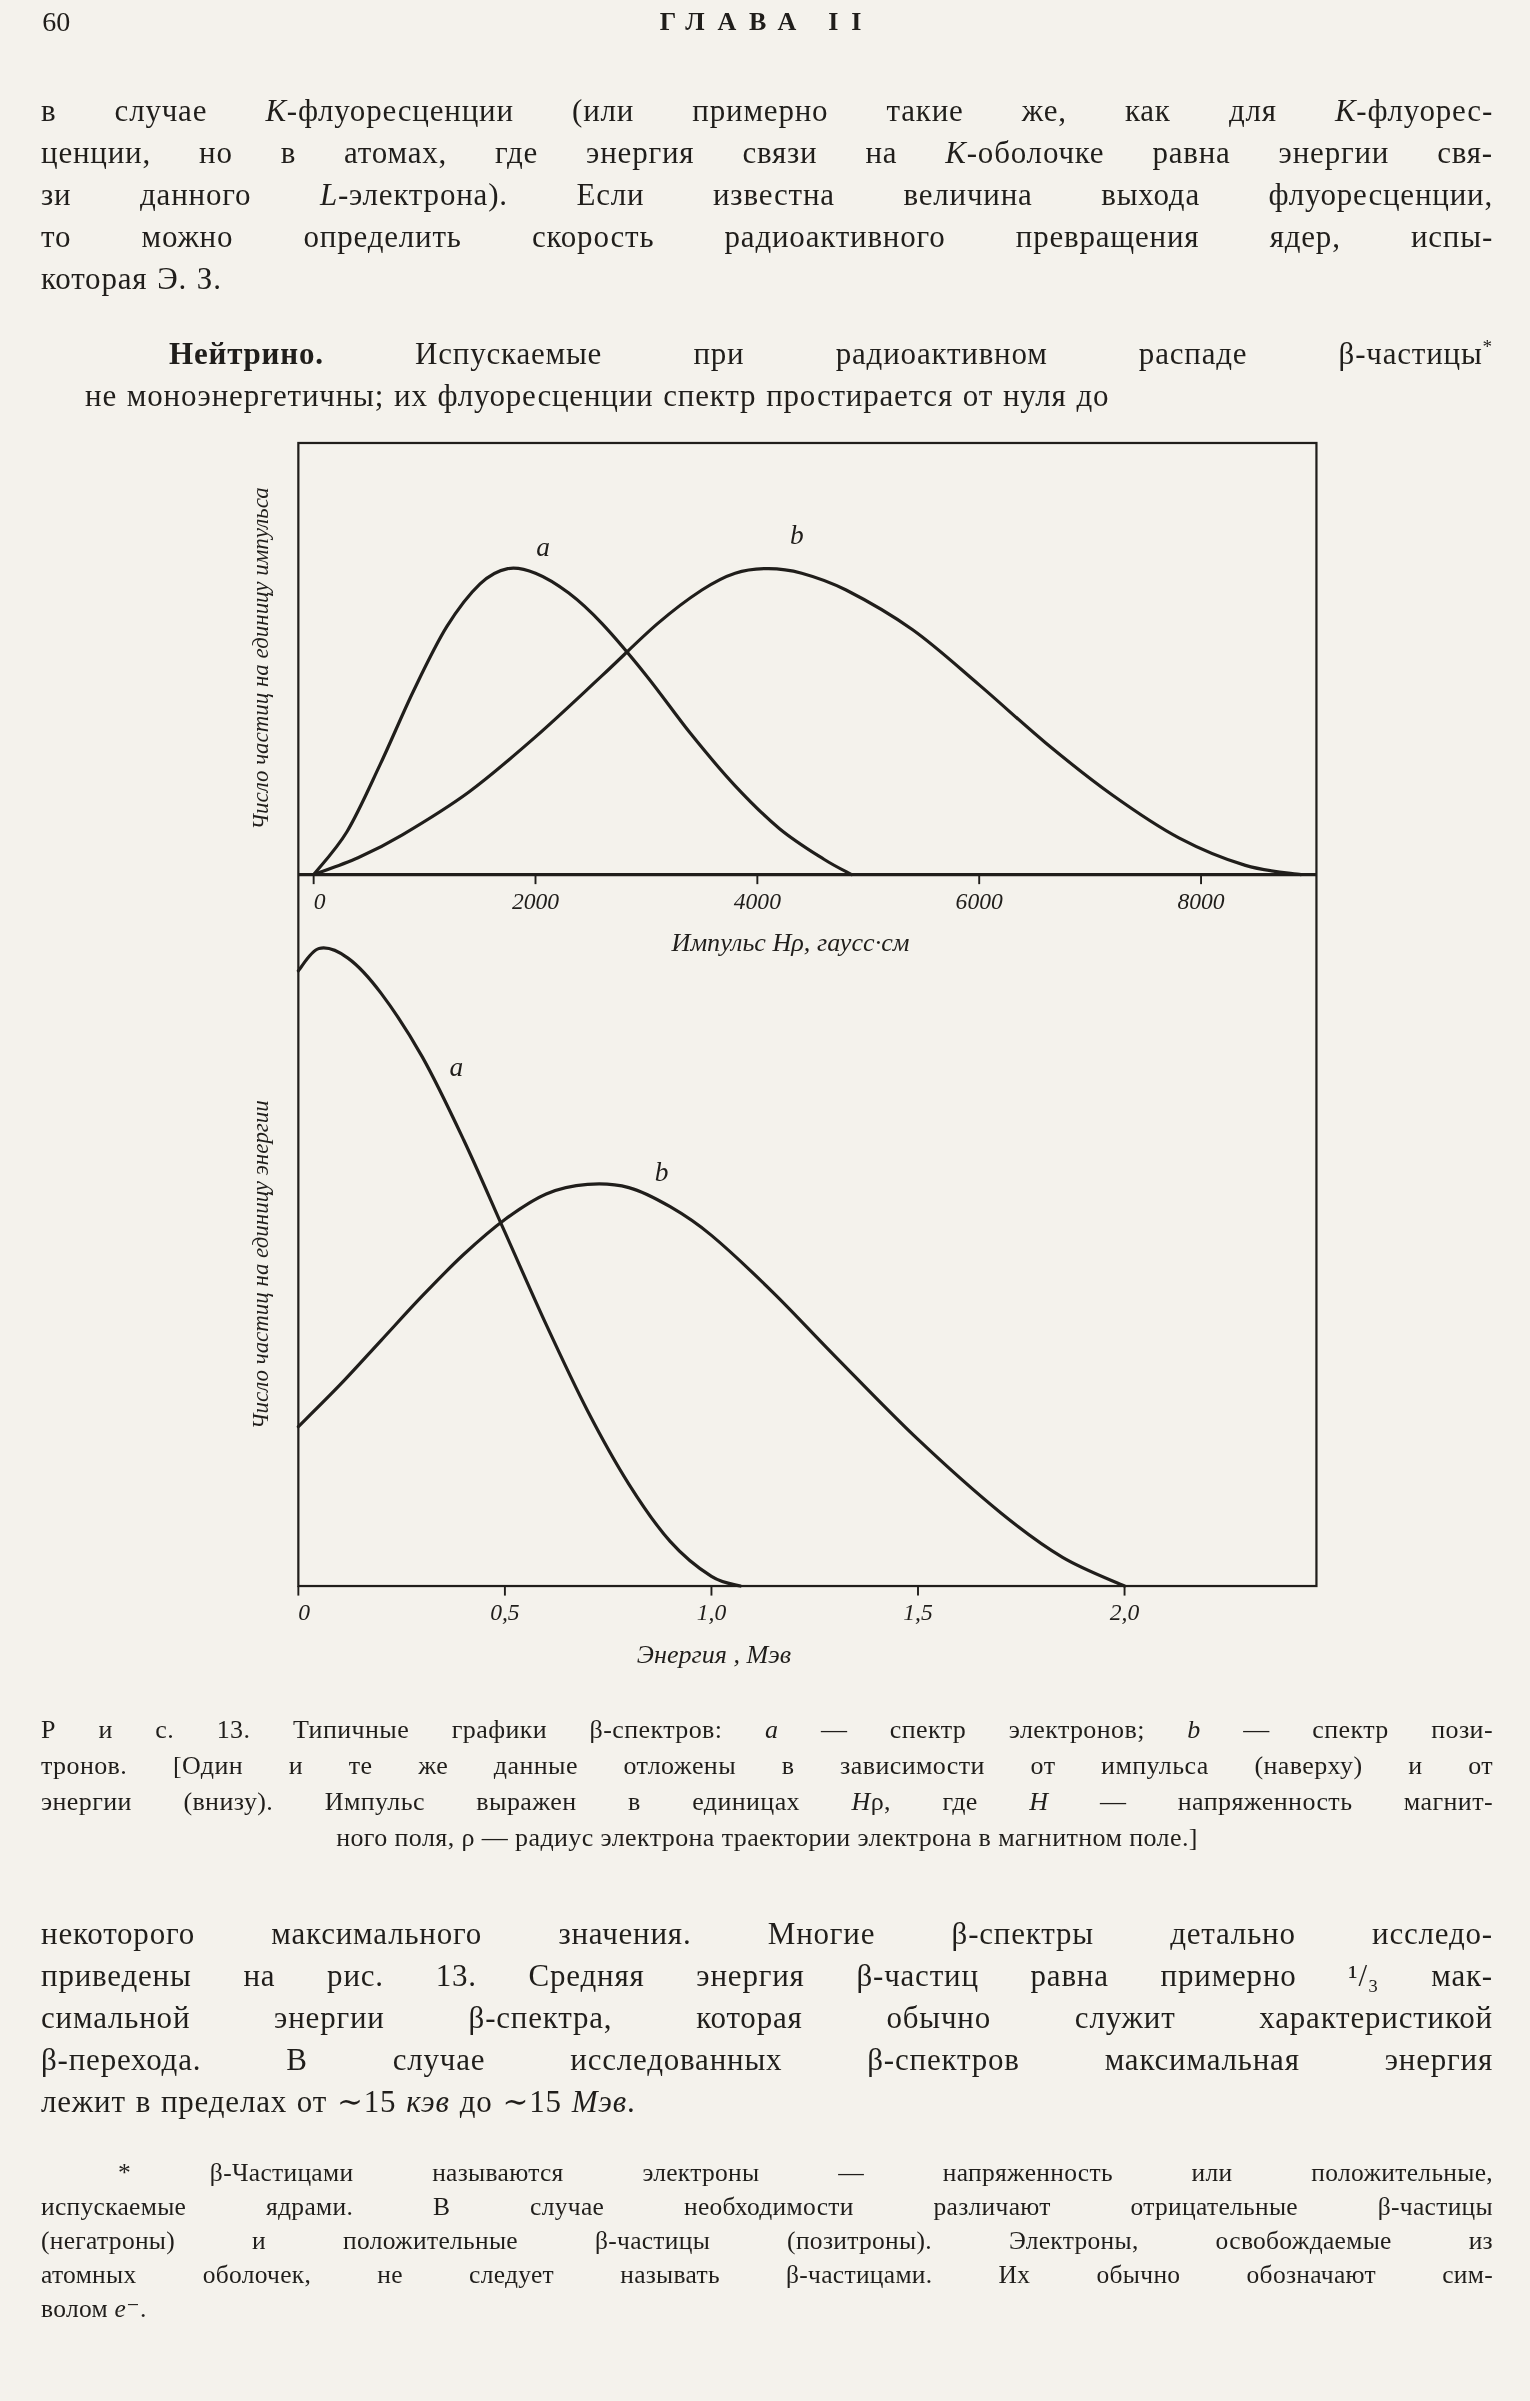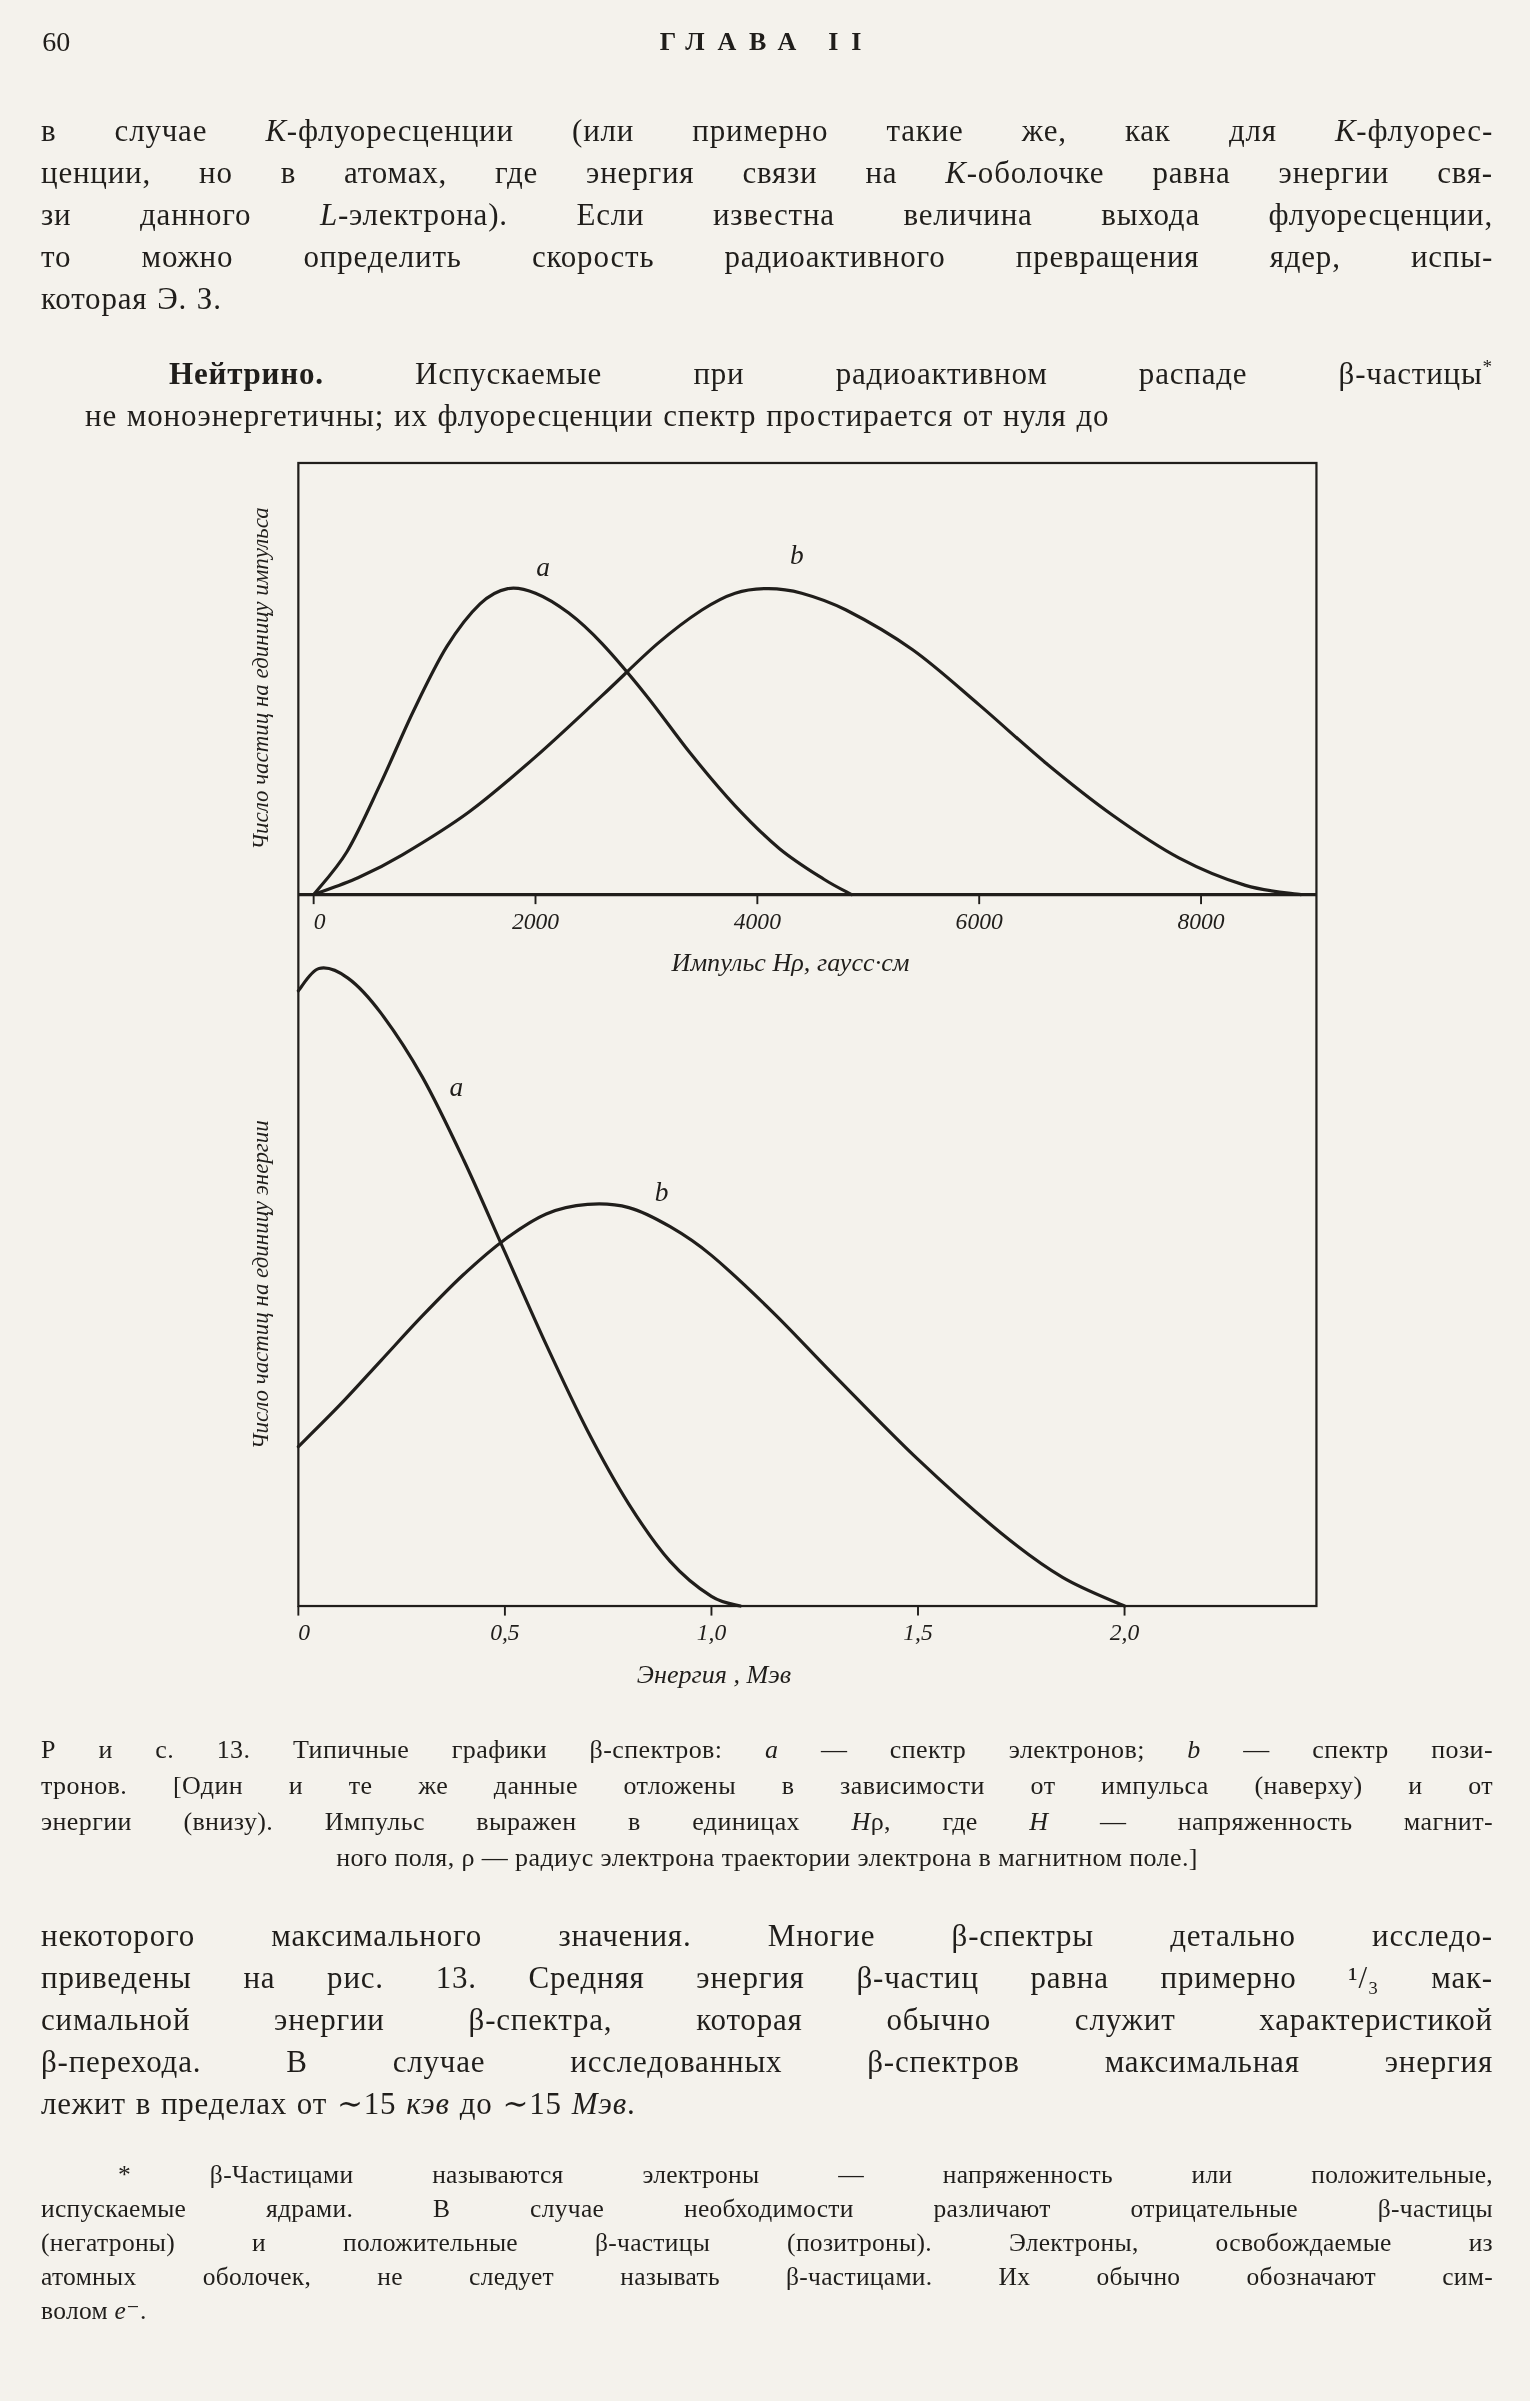--- a/index.html
+++ b/index.html
@@ -5,38 +5,38 @@
   *{margin:0;padding:0;box-sizing:border-box;}
   html,body{width:1530px;}
   body{
     height:2401px;
     background:#f4f2ec;
     color:#201e1b;
     font-family:"Liberation Serif","DejaVu Serif",serif;
     position:relative;
     overflow:hidden;
   }
-  .content{padding:26px 37px 0 41px;}
+  .content{padding:6px 37px 0 41px;}
   .pagehead{position:relative;height:42px;}
   .pagenum{position:absolute;left:1.3px;top:0;font-size:28px;}
   .chap{position:absolute;left:0;right:0;top:1.3px;text-align:center;font-size:26px;font-weight:bold;letter-spacing:12.8px;}
   .body-par{font-size:31px;line-height:42px;letter-spacing:0.8px;word-spacing:1.3px;}
   .p1{margin-top:42px;}
   .p2{margin-top:25.5px;margin-left:44px;}
   .jline{text-align:justify;text-align-last:justify;}
   .jline.lastleft{text-align-last:left;}
   .jline.lastcenter{text-align-last:center;}
   figure.fig{margin:11.5px 0 0 -41px;position:relative;height:1268px;}
   figure.fig svg{display:block;}
   .fig-tick{font:italic 37px "Liberation Serif",serif;fill:#201e1b;}
   .fig-axis-label{font:italic 41px "Liberation Serif",serif;fill:#201e1b;}
   .fig-ylabel{font:italic 36px "Liberation Serif",serif;fill:#201e1b;}
   .fig-curve-label{font:italic 43px "Liberation Serif",serif;fill:#201e1b;}
   .caption{font-size:26px;line-height:36px;margin-top:15.3px;letter-spacing:0.4px;}
-  .p3{margin-top:39px;}
+  .p3{margin-top:57px;}
   .footnote{font-size:25.5px;line-height:34px;margin-top:33px;letter-spacing:0.3px;}
   i{font-style:italic;}
   sup{font-size:.62em;}
 </style>
 </head>
 <body>
 
 <div class="content">
 
   <header class="pagehead">

